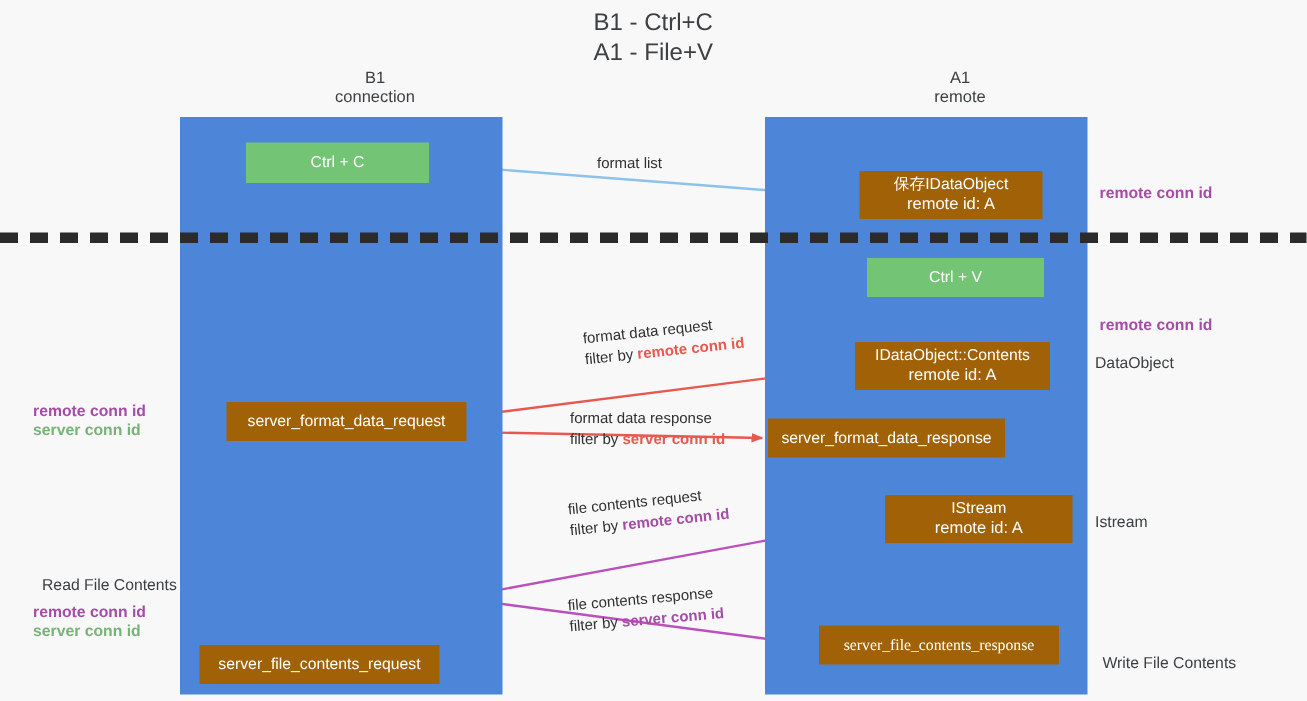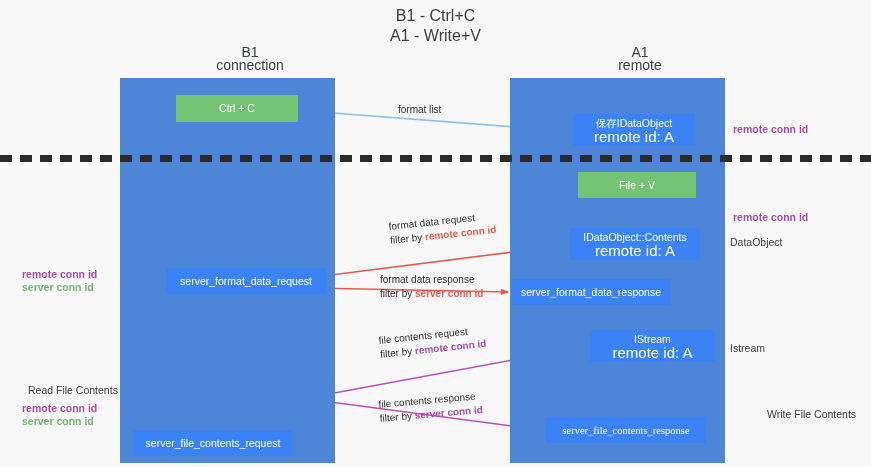--- a/index.html
+++ b/index.html
@@ -28,21 +28,21 @@
     width: 871px;
     text-align: center;
     font-size: 16px;
     color: #3c4043;
     line-height: 20px;
   }
 
   
   .col-head {
     text-align: center;
-    font-size: 14px;
+    font-size: 11px;
     color: #3c4043;
     line-height: 13px;
   }
   #head-b1 { left: 155px; top: 46px; width: 190px; }
   #head-a1 { left: 545px; top: 46px; width: 190px; }
 
   
   .lane {
     background: #4d85d8;
   }
@@ -67,47 +67,47 @@
     flex-direction: column;
     align-items: center;
     justify-content: center;
     color: #ffffff;
     font-size: 10.5px;
     line-height: 13px;
     text-align: center;
     padding: 2px 4px;
   }
   .node.green  { background: #74c476; }
-  .node.orange { background: #3b82f6; }
-  .node .l2 { font-size: 15px; }
-
-  #n-ctrlc   { left: 176px; top: 95px;  width: 122px; height: 27px; }
+  .node.orange { background: #a16207; }
+  .node .l2 { font-size: 11px; }
+
+  #n-ctrlc   { left: 164px; top: 95px;  width: 122px; height: 27px; }
   #n-save    { left: 573px; top: 114px; width: 122px; height: 32px; }
   #n-ctrlv   { left: 578px; top: 172px; width: 118px; height: 26px; }
   #n-getdata { left: 570px; top: 228px; width: 130px; height: 32px; }
-  #n-sfdreq  { left: 166px; top: 268px; width: 160px; height: 26px; }
+  #n-sfdreq  { left: 151px; top: 268px; width: 160px; height: 26px; }
   #n-sfdres  { left: 512px; top: 279px; width: 158px; height: 26px; }
   #n-istream { left: 590px; top: 330px; width: 125px; height: 32px; }
   #n-sfcreq  { left: 133px; top: 384px; width: 160px; height: 26px; margin-top: 46px; }
   #n-sfcres  { left: 546px; top: 417px; width: 160px; height: 26px; font-family: Liberation Serif, serif; }
 
   
   .side-label {
     font-size: 10.5px;
     color: #3c4043;
     line-height: 13px;
   }
   .conn-purple { color: #a64ca6; font-weight: bold; }
   .conn-green  { color: #77b377; font-weight: bold; }
 
   #sl-remote-1 { left: 733px; top: 123px; }
   #sl-remote-2 { left: 733px; top: 211px; }
   #sl-dataobject { left: 730px; top: 236px; }
   #sl-istream-txt { left: 730px; top: 342px; }
-  #sl-write-file { left: 735px; top: 408px; margin-left: 32px; }
+  #sl-write-file { left: 735px; top: 436px; }
   #sl-left-conn { left: 22px; top: 268px; }
   #sl-read-file { left: 28px; top: 384px; }
   #sl-left-conn2 { left: 22px; top: 402px; }
 
   
   .edge-label {
     font-size: 10px;
     color: #303030;
     line-height: 14px;
     white-space: nowrap;
@@ -157,21 +157,21 @@
   <line x1="315" y1="400" x2="542" y2="430" stroke="#bb4fbb" stroke-width="1.6" marker-end="url(#ah-purple)"></line>
 </svg>
 
 <div class="abs lane" id="lane-b1"></div>
 <div class="abs lane" id="lane-a1"></div>
 
 <div class="abs" id="separator"></div>
 
 <div class="abs" id="title">
   <div>B1 - Ctrl+C</div>
-  <div>A1 - Write+V</div>
+  <div>A1 - File+V</div>
 </div>
 
 <div class="abs col-head" id="head-b1">
   <div>B1</div>
   <div>connection</div>
 </div>
 <div class="abs col-head" id="head-a1">
   <div>A1</div>
   <div>remote</div>
 </div>
@@ -179,21 +179,21 @@
 <div class="abs node green" id="n-ctrlc">
   <div>Ctrl + C</div>
 </div>
 
 <div class="abs node orange" id="n-save">
   <div>保存IDataObject</div>
   <div class="l2">remote id: A</div>
 </div>
 
 <div class="abs node green" id="n-ctrlv">
-  <div>File + V</div>
+  <div>Ctrl + V</div>
 </div>
 
 <div class="abs node orange" id="n-getdata">
   <div>IDataObject::Contents</div>
   <div class="l2">remote id: A</div>
 </div>
 
 <div class="abs node orange" id="n-sfdreq">
   <div>server_format_data_request</div>
 </div>

